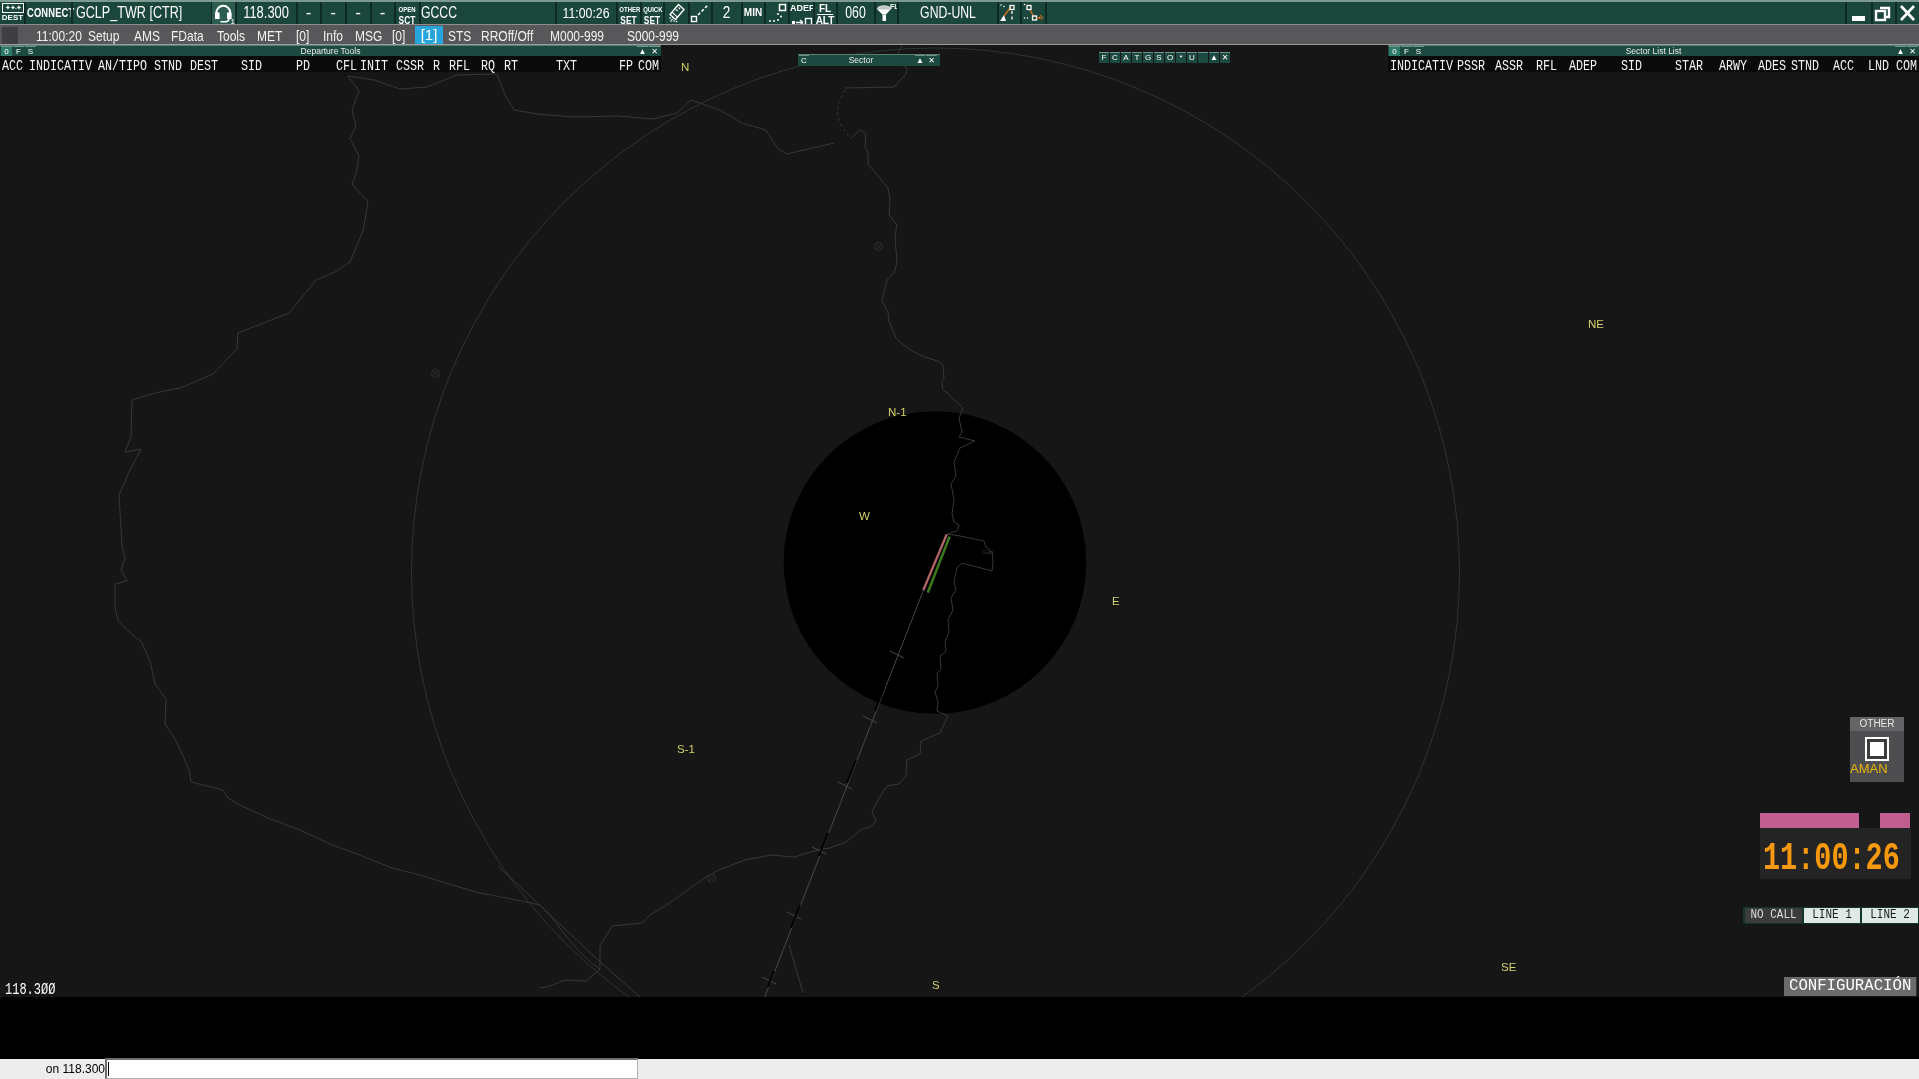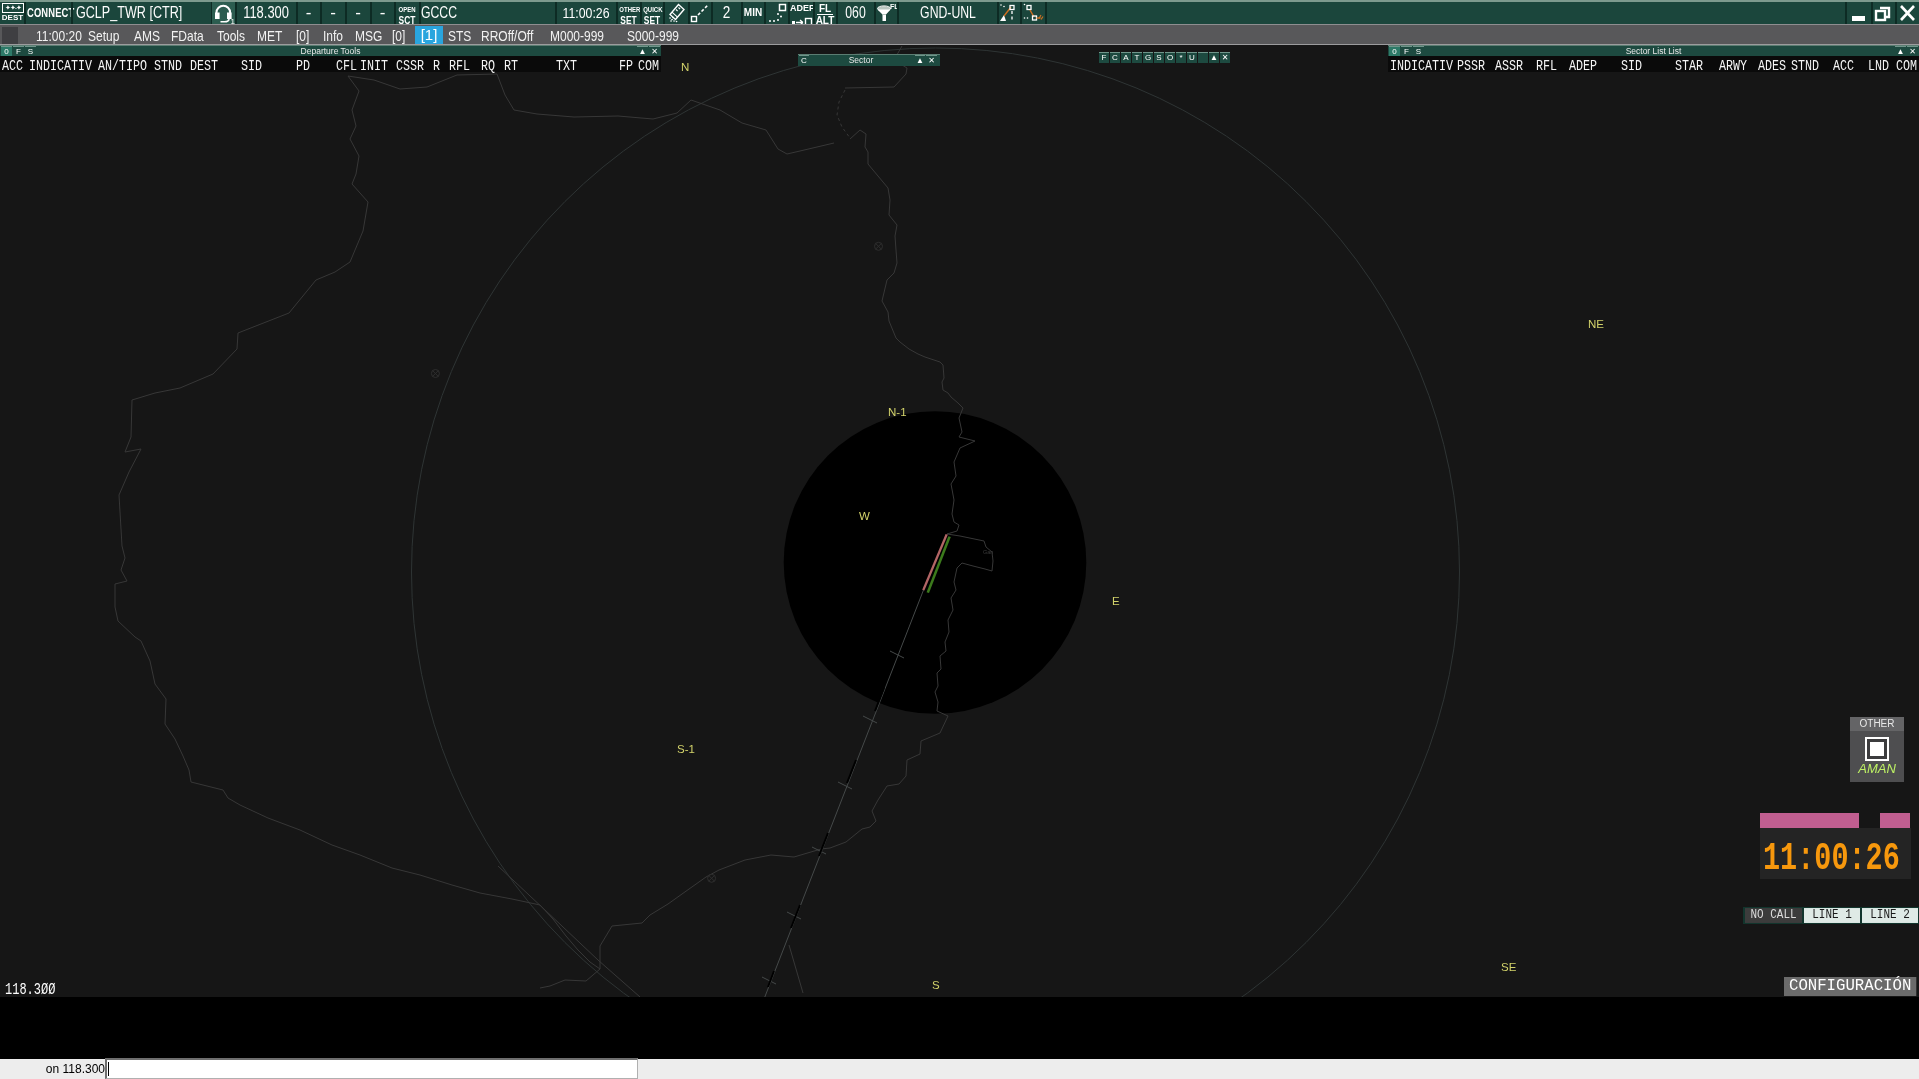--- a/index.html
+++ b/index.html
@@ -356,21 +356,21 @@
   <div class="bx" style="left:99px;width:10px;"></div>
   <div class="bx" style="left:110px;width:10px;">▲</div>
   <div class="bx" style="left:121px;width:10px;">✕</div>
 </div>
 
 <div class="abs" style="left:1850px;top:717px;width:54px;height:65px;background:#4e4e50;">
   <div style="height:14px;background:#646466;color:#e8e8e8;font-size:10px;line-height:14px;text-align:center;">OTHER</div>
   <div style="position:absolute;left:15px;top:20px;width:20px;height:20px;border:2px solid #fff;background:#3c3c3e;">
     <div style="position:absolute;left:3px;top:3px;width:14px;height:14px;background:#fff;"></div>
   </div>
-  <div style="position:absolute;left:0;top:44px;width:54px;text-align:center;color:#bef264;font-size:13px;font-style:italic;">AMAN</div>
+  <div style="position:absolute;left:0;top:44px;width:31px;text-align:center;color:#eab308;font-size:13px;">AMAN</div>
 </div>
 
 <div class="abs" style="left:1760px;top:813px;width:99px;height:15px;background:#c05e90;"></div>
 <div class="abs" style="left:1880px;top:813px;width:30px;height:15px;background:#c05e90;"></div>
 <div class="abs" style="left:1760px;top:828px;width:151px;height:51px;background:#242424;">
   <div style="position:absolute;left:3px;top:8px;font-family:'Liberation Mono',monospace;font-weight:bold;font-size:28.5px;color:#f7980d;transform:scaleY(1.38);transform-origin:left top;letter-spacing:0;">11:00:26</div>
 </div>
 
 <div class="abs" style="left:1743px;top:907px;width:176px;height:17px;background:#12352d;text-decoration:underline;">
   <div style="position:absolute;left:2px;top:2px;width:57px;height:13px;background:#3c3c3c;color:#dcdcdc;font-family:'Liberation Mono',monospace;font-size:11px;line-height:13px;text-align:center;transform:scaleY(1.15);">NO CALL</div>

